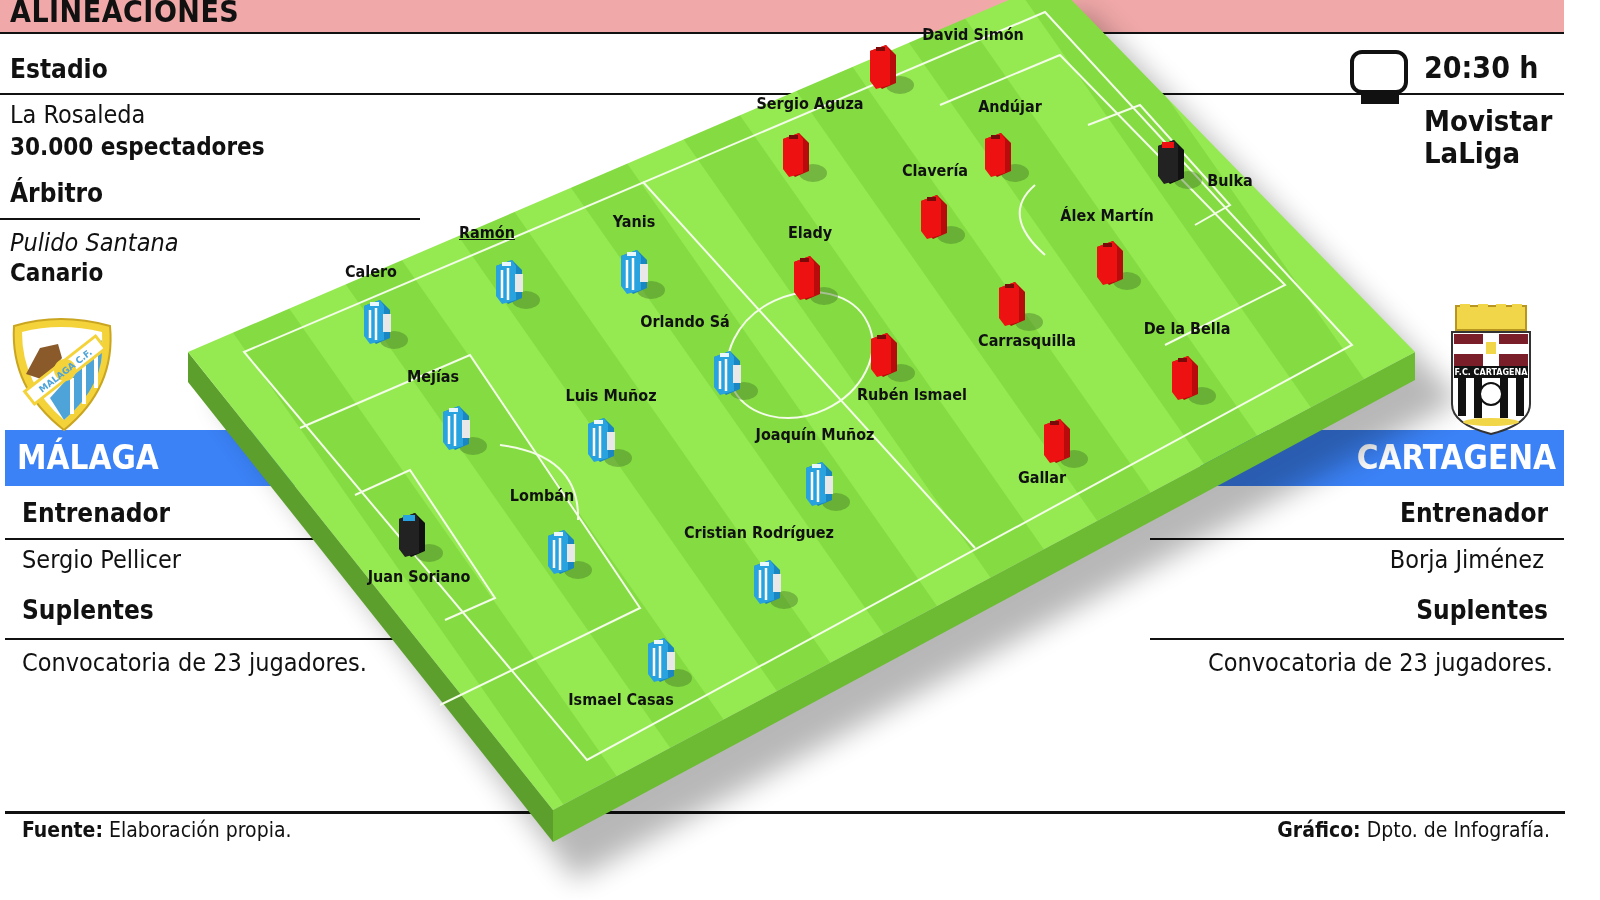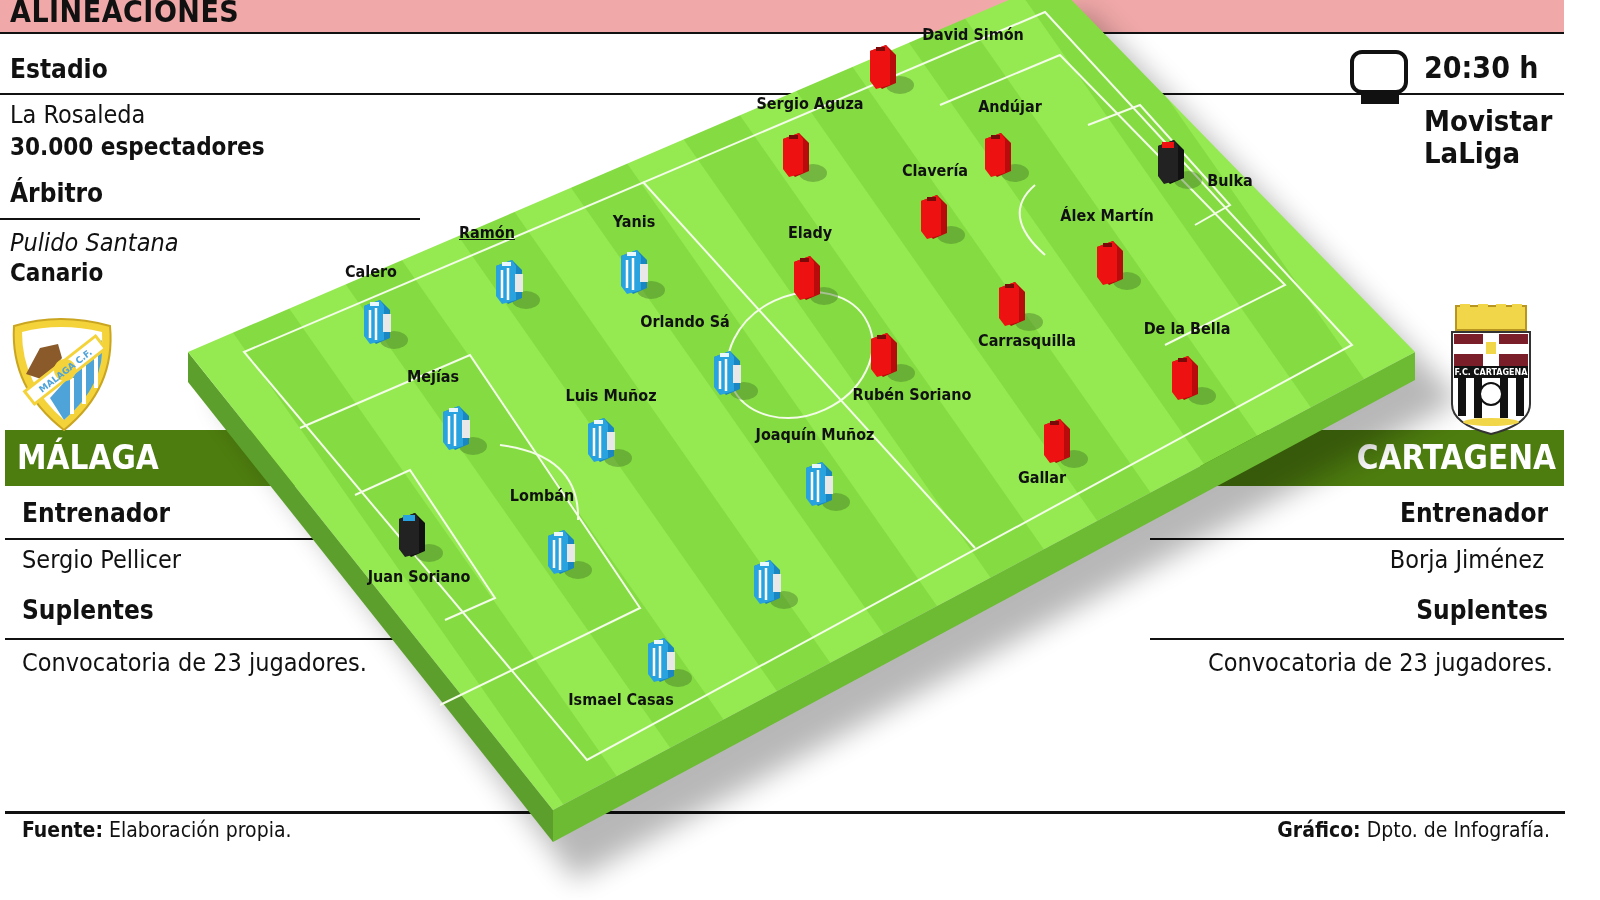--- a/index.html
+++ b/index.html
@@ -4,21 +4,21 @@
 <style>
   html, body { margin:0; padding:0; }
   body { width:1600px; height:900px; position:relative; overflow:hidden; background:#ffffff;
          font-family:"DejaVu Sans Condensed","DejaVu Sans", sans-serif; color:#111; }
   .abs { position:absolute; }
   .title-bar { left:0; top:0; width:1564px; height:32px; background:#f0a8a8; border-bottom:2px solid #111; }
   .title-text { left:10px; top:-6px; font-size:30px; font-weight:bold; letter-spacing:0.5px; }
   .hr { height:0; border-top:2px solid #111; }
   .lbl-bold { font-weight:bold; font-size:26px; }
   .lbl-reg { font-size:25px; }
-  .team-bar { height:56px; background:#4d7c0f; }
+  .team-bar { height:56px; background:#3b82f6; }
   .team-name { color:#fff; font-weight:bold; font-size:33px; top:8px; }
   .foot { font-size:21px; }
   .foot b { font-weight:bold; }
   .player-label { position:absolute; font-weight:bold; font-size:16px; white-space:nowrap; transform:translateX(-50%); color:#111; }
   svg { position:absolute; left:0; top:0; }
 </style>
 </head>
 <body>
 
 <div class="abs title-bar">
@@ -320,27 +320,28 @@
 </svg>
 
 <div id="labels" class="abs" style="left:0;top:0;width:1600px;height:900px;">
     <div class="player-label" style="left: 419px; top: 567px;">Juan Soriano</div>
     <div class="player-label" style="left: 371px; top: 262px;">Calero</div>
     <div class="player-label" style="left: 433px; top: 367px;">Mejías</div>
     <div class="player-label" style="left: 542px; top: 486px;">Lombán</div>
     <div class="player-label" style="left: 621px; top: 690px;">Ismael Casas</div>
     <div class="player-label" style="left: 487px; top: 223px; text-decoration: underline;">Ramón</div>
     <div class="player-label" style="left: 611px; top: 386px;">Luis Muñoz</div>
+    <div class="player-label" style="left: 759px; top: 523px;">Cristian Rodríguez</div>
     <div class="player-label" style="left: 634px; top: 212px; text-align: center;">Yanis</div>
     <div class="player-label" style="left: 685px; top: 312px;">Orlando Sá</div>
     <div class="player-label" style="left: 815px; top: 425px;">Joaquín Muñoz</div>
     <div class="player-label" style="left: 1230px; top: 171px;">Bulka</div>
     <div class="player-label" style="left: 973px; top: 25px;">David Simón</div>
     <div class="player-label" style="left: 1010px; top: 97px;">Andújar</div>
     <div class="player-label" style="left: 1107px; top: 206px;">Álex Martín</div>
     <div class="player-label" style="left: 1187px; top: 319px;">De la Bella</div>
     <div class="player-label" style="left: 810px; top: 94px;">Sergio Aguza</div>
     <div class="player-label" style="left: 935px; top: 161px;">Clavería</div>
     <div class="player-label" style="left: 1027px; top: 331px;">Carrasquilla</div>
     <div class="player-label" style="left: 1042px; top: 468px;">Gallar</div>
     <div class="player-label" style="left: 778px; top: 223px; margin-left: 32px;">Elady</div>
-    <div class="player-label" style="left: 912px; top: 385px;">Rubén Soriano</div>
+    <div class="player-label" style="left: 912px; top: 385px;">Rubén Ismael</div>
   </div>
 
 </body></html>

